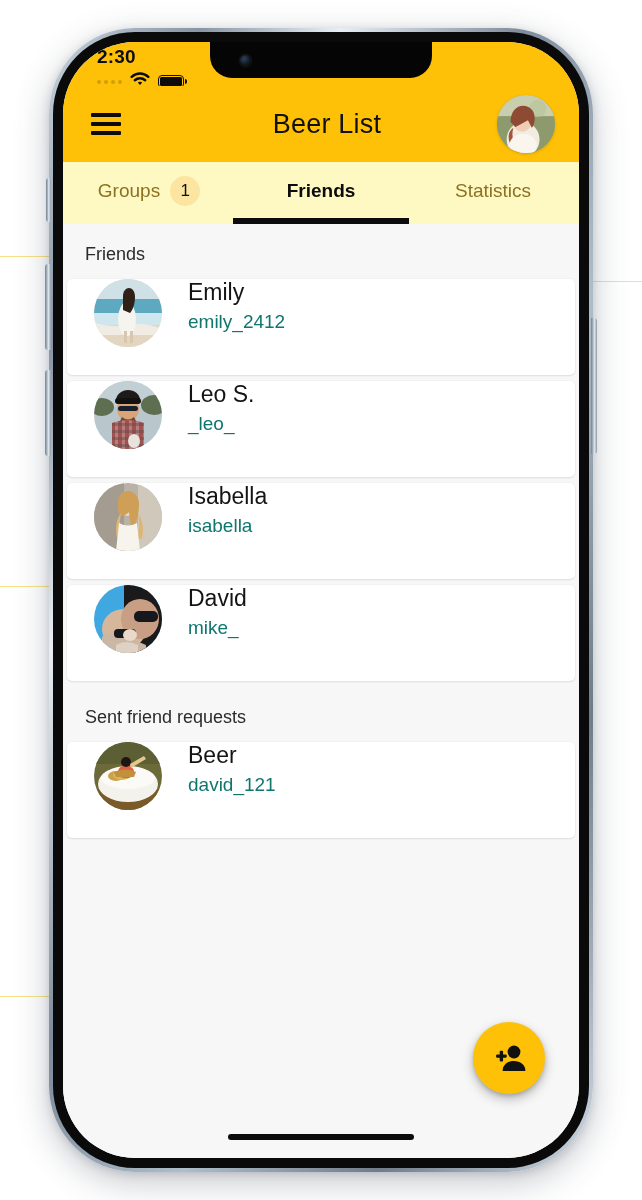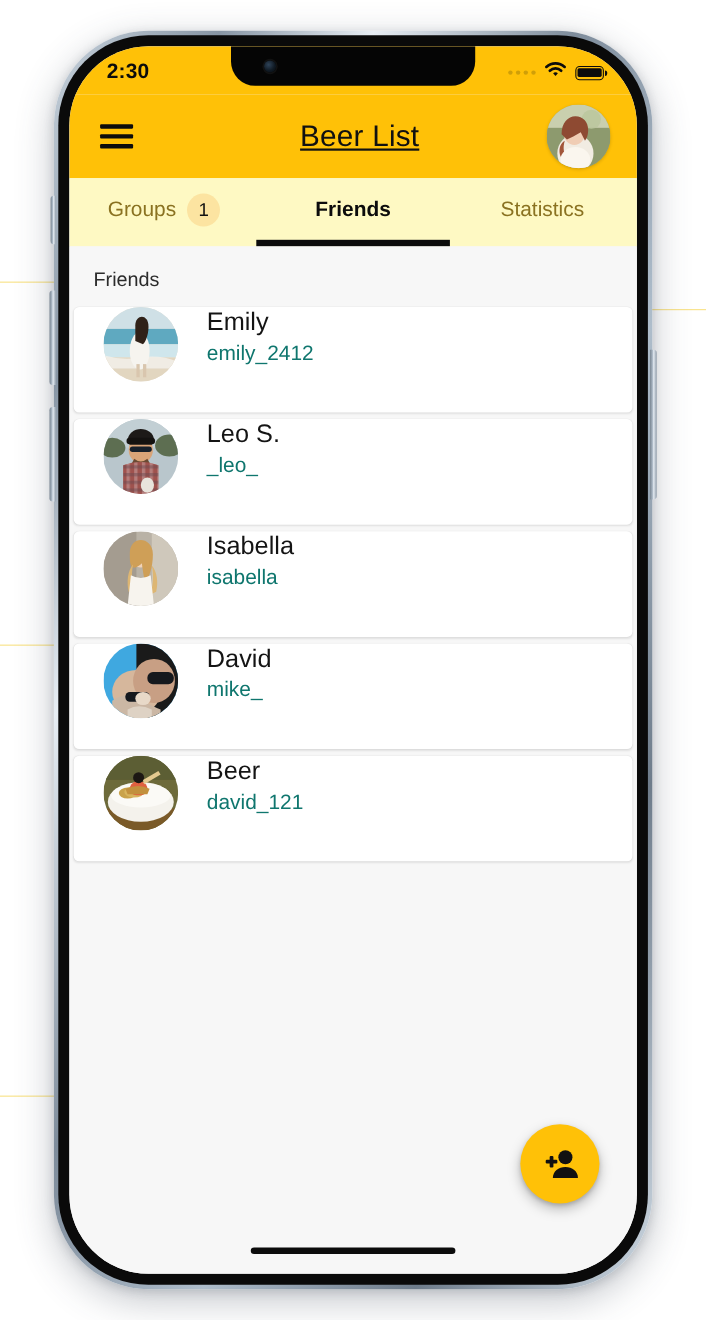--- a/index.html
+++ b/index.html
@@ -88,24 +88,25 @@
     background: radial-gradient(circle at 38% 35%, #2f4358 0%, #101a24 55%, #05080b 100%);
     box-shadow: 0 0 0 1.5px #111;
   }
 
   
   .status-bar {
     position: relative;
     height: 44px;
     background: #FFC107;
     display: flex;
-    align-items: center;
+    align-items: flex-start;
     justify-content: space-between;
     padding: 0 30px 0 34px;
     box-sizing: border-box;
+    flex-direction: column;
   }
   .status-time {
     font-size: 19px;
     font-weight: bold;
     color: #0c0c0c;
     letter-spacing: .2px;
     padding-top: 4px;
   }
   .status-right {
     display: flex;
@@ -164,21 +165,20 @@
     border-radius: 1px;
   }
   .appbar-title {
     position: absolute;
     left: 12px; right: 0;
     text-align: center;
     font-size: 27px;
     color: #111;
     letter-spacing: .2px;
     pointer-events: none;
-    text-decoration: underline;
   }
   .avatar-header {
     margin-left: auto;
     width: 58px; height: 58px;
     border-radius: 50%;
     overflow: hidden;
     flex: 0 0 auto;
     position: relative;
     z-index: 3;
     box-shadow: 0 1px 3px rgba(0,0,0,.18);
@@ -470,20 +470,21 @@
             <ellipse cx="36" cy="50" rx="7" ry="6" fill="#e8d9c8"></ellipse>
             <path d="M22 60q10-6 22 0v8H22z" fill="#ded2c4"></path>
           </svg>
         </div>
         <div class="meta">
           <div class="name">David</div>
           <div class="handle">mike_</div>
         </div>
       </div>
 
+      <div class="section-title">Sent friend requests</div>
 
       <div class="card">
         <div class="avatar">
           <svg class="avatar-art" viewBox="0 0 68 68" preserveAspectRatio="xMidYMid slice">
             <rect width="68" height="68" fill="#6d6a3a"></rect>
             <rect y="0" width="68" height="22" fill="#5c5e34"></rect>
             <rect y="48" width="68" height="20" fill="#7a5a28"></rect>
             <ellipse cx="34" cy="42" rx="30" ry="18" fill="#f4f2ec"></ellipse>
             <ellipse cx="34" cy="36" rx="27" ry="11" fill="#fbfaf6"></ellipse>
             <ellipse cx="22" cy="34" rx="8" ry="5" fill="#c9a24a"></ellipse>

